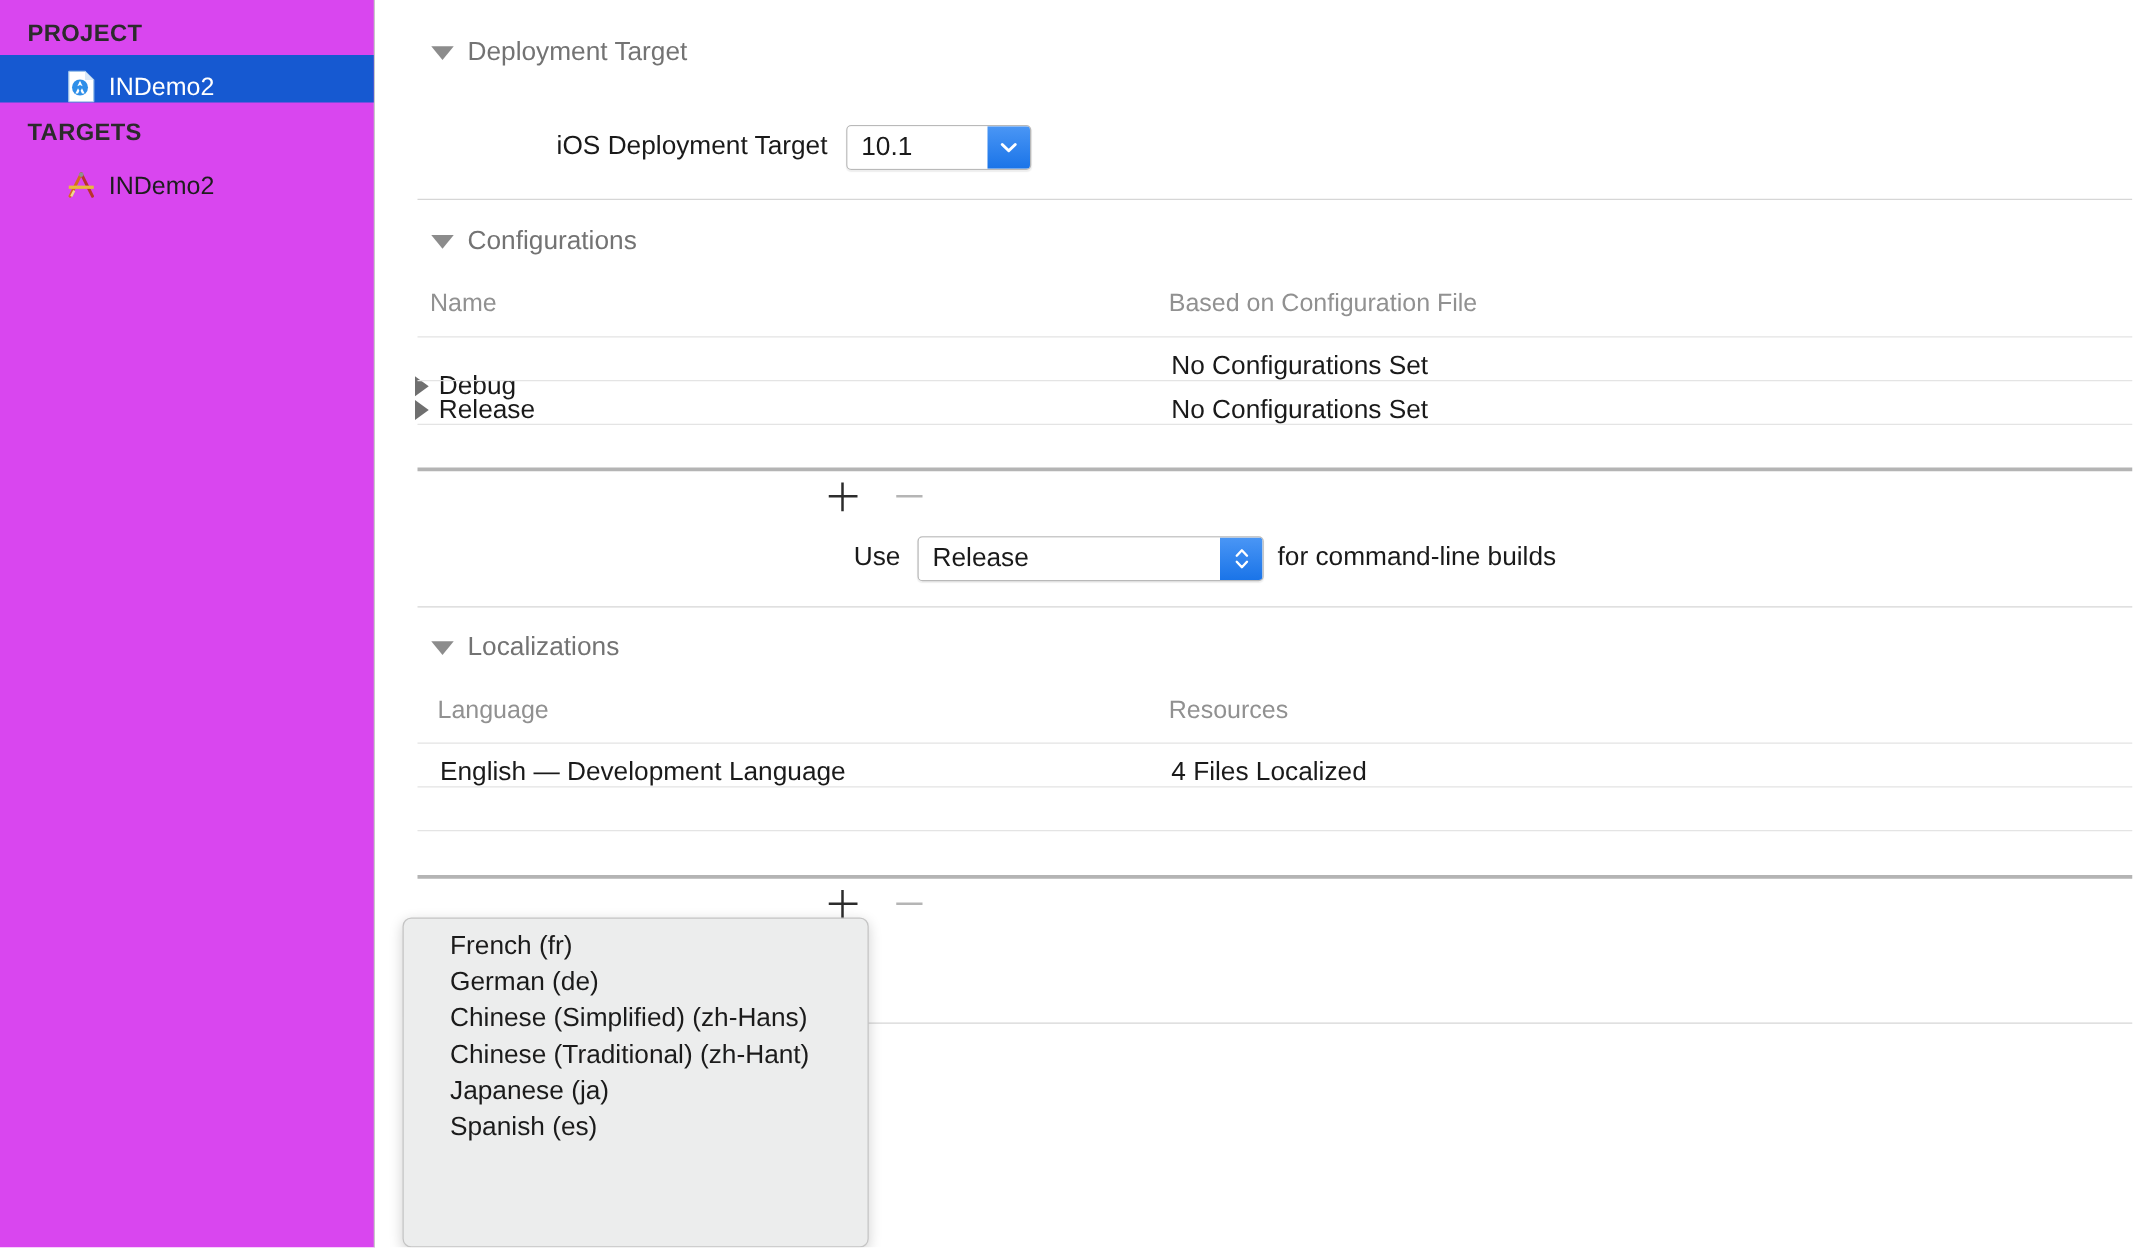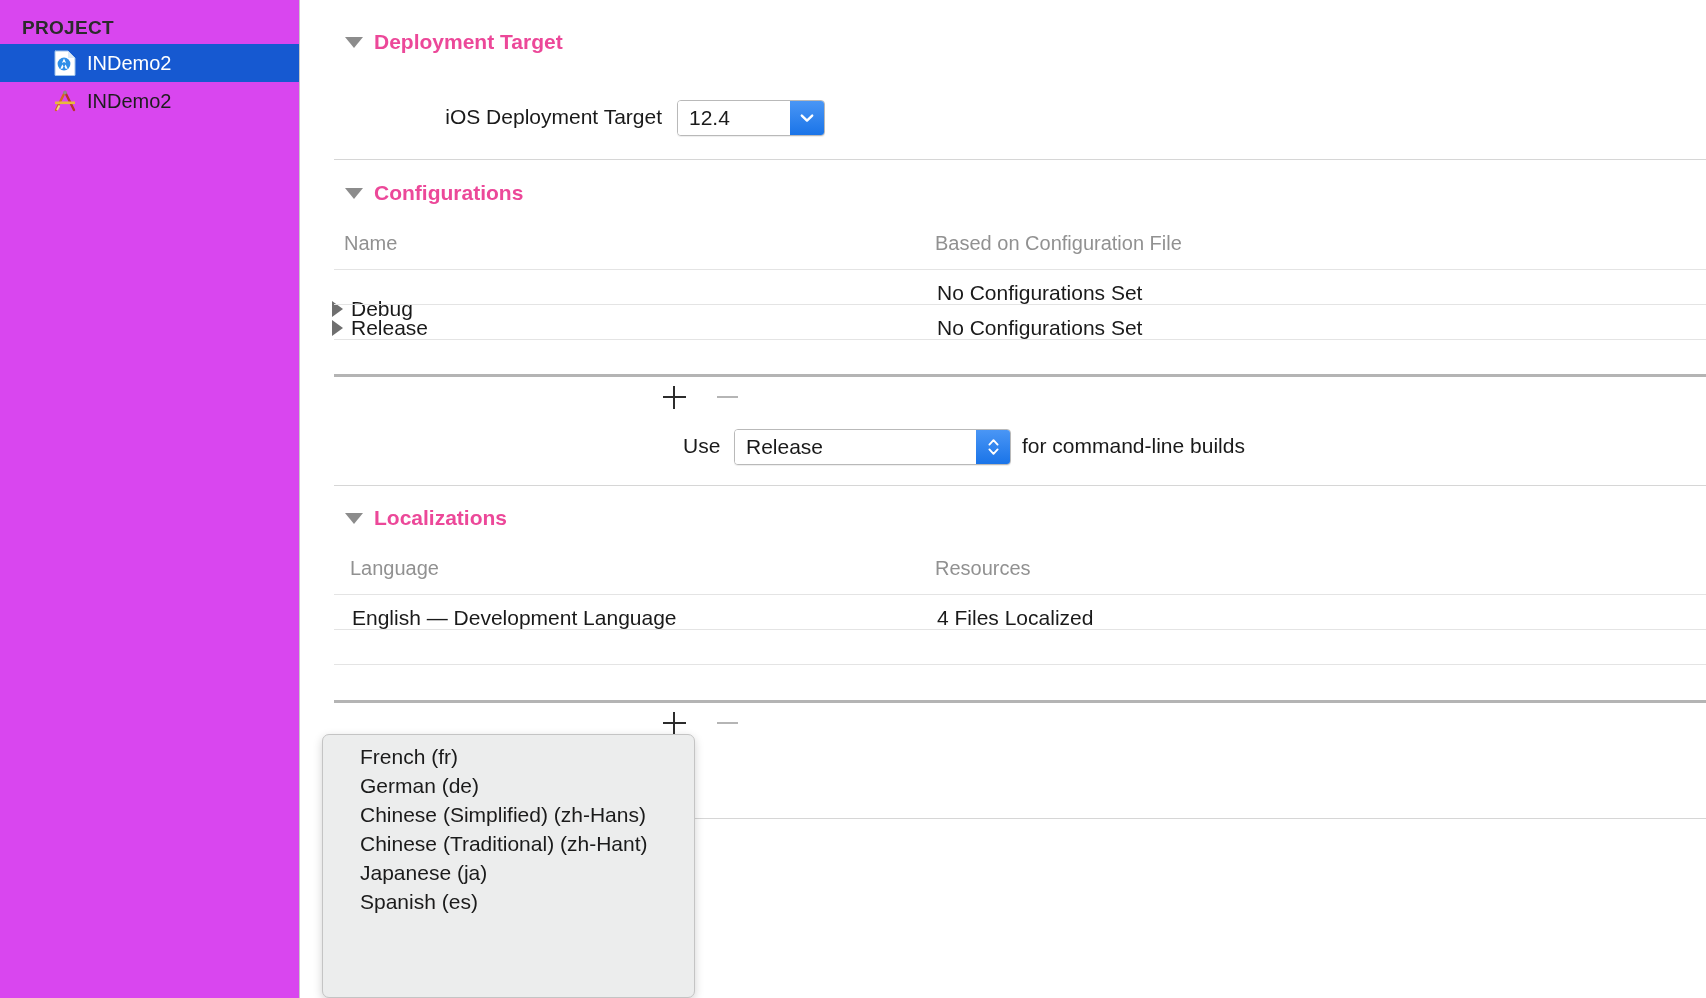--- a/index.html
+++ b/index.html
@@ -38,21 +38,21 @@
     font-weight: bold;
     color: #2b2b2b;
     letter-spacing: 0.3px;
     padding-left: 22px;
     height: 32px;
     line-height: 32px;
   }
   .tree-row {
     height: 38px;
     display: flex;
-    align-items: center;
+    align-items: flex-end;
     padding-left: 52px;
     font-size: 20px;
     color: #1d1d1d;
   }
   .tree-row.selected {
     background: #1659d1;
     color: #ffffff;
   }
   .tree-row .icon-wrap {
     width: 26px;
@@ -71,22 +71,22 @@
     position: relative;
     background: #ffffff;
     height: 998px;
     overflow: hidden;
   }
 
   .section-title {
     display: flex;
     align-items: center;
     font-size: 21px;
-    font-weight: bold;
-    color: #ec4899;
+    font-weight: normal;
+    color: #737373;
     position: absolute;
   }
   .disclosure-tri {
     width: 0; height: 0;
     border-left: 9px solid transparent;
     border-right: 9px solid transparent;
     border-top: 11px solid #8c8c8c;
     margin-right: 11px;
     flex: 0 0 auto;
   }
@@ -237,20 +237,21 @@
           <path d="M15 1 l7 7 h-7 z" fill="#dbe9f8"></path>
           <circle cx="11" cy="14" r="6.4" fill="#2f8fe8"></circle>
           <path d="M11 8.6 l2.1 4.3 l-2.1 -0.9 l-2.1 0.9 z" fill="#ffffff"></path>
           <path d="M7.3 18.8 l2.1 -4.2 l1.1 2 l-1.1 2.2 z" fill="#ffffff"></path>
           <path d="M14.7 18.8 l-2.1 -4.2 l-1.1 2 l1.1 2.2 z" fill="#ffffff"></path>
         </svg>
       </span>
       <span class="row-label">INDemo2</span>
     </div>
 
+    <div class="group-header" style="margin-top:9px;">TARGETS</div>
 
     <div class="tree-row">
       <span class="icon-wrap">
         <svg width="26" height="24" viewBox="0 0 26 24">
           <path d="M4 21 L13 3" stroke="#d46a1e" stroke-width="2.4" stroke-linecap="round" fill="none"></path>
           <path d="M22 21 L13 3" stroke="#b9342a" stroke-width="2.4" stroke-linecap="round" fill="none"></path>
           <rect x="3" y="12.5" width="20" height="2.6" fill="#e8b93c"></rect>
           <path d="M4.2 20.6 l2.4 -4.6 l1.6 1 l-2.4 4.6 z" fill="#f0d98a"></path>
           <circle cx="13" cy="3.6" r="1.9" fill="#8e8e8e"></circle>
         </svg>
@@ -262,21 +263,21 @@
   <div class="main">
 
     <div class="section-title" style="left:45px; top:30px;">
       <span class="disclosure-tri"></span>
       <span>Deployment Target</span>
     </div>
 
     <div class="field-label" style="left:0px; top:105px; width:362px;">iOS Deployment Target</div>
 
     <div class="combo" style="left:377px; top:100px; width:148px;">
-      <span class="val">12.4</span>
+      <span class="val">10.1</span>
       <span class="chev">
         <svg width="14" height="10" viewBox="0 0 14 10">
           <path d="M1.8 2.6 L7 7.6 L12.2 2.6" stroke="#ffffff" stroke-width="2.4" fill="none" stroke-linecap="round" stroke-linejoin="round"></path>
         </svg>
       </span>
     </div>
 
     <div class="hr" style="left:34px; top:159px; width:1372px;"></div>
 
     <div class="section-title" style="left:45px; top:181px;">

